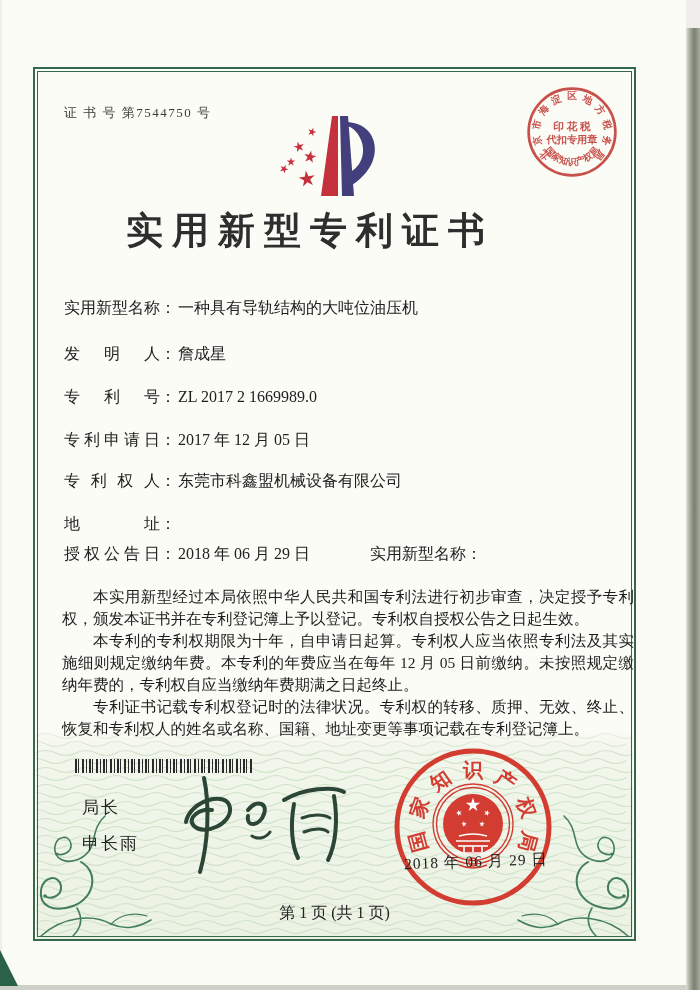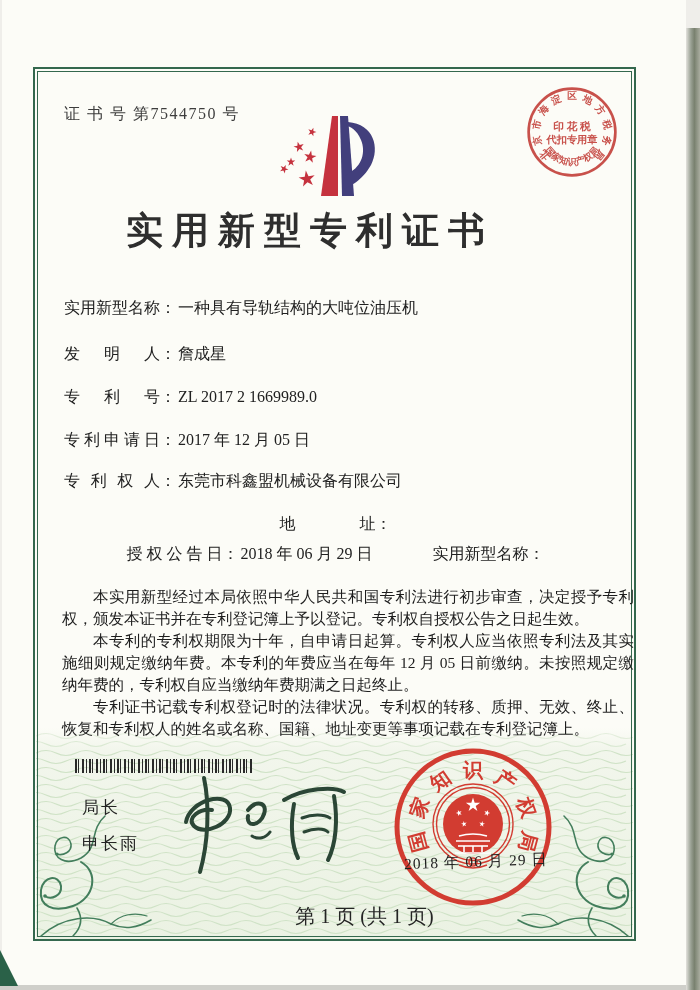--- a/index.html
+++ b/index.html
@@ -13,29 +13,29 @@
   .scan-right{position:absolute;right:0;top:28px;bottom:0;width:14px;
     background:linear-gradient(90deg,#e3e2dd 0%,#99a093 35%,#79816f 60%,#a9ac9f 100%);}
   .scan-bottom{position:absolute;left:0;right:14px;bottom:0;height:5px;background:#cfcfca;}
   .corner-wedge{position:absolute;left:0;bottom:4px;width:18px;height:36px;background:#2a6148;
     clip-path:polygon(0 0,100% 100%,0 100%);}
 
   .frame-outer{position:absolute;left:33px;top:67px;width:603px;height:874px;
     border:2.5px solid #34684e;box-sizing:border-box;}
   .frame-inner{position:absolute;left:2px;top:2px;right:2px;bottom:2px;border:1px solid #34684e;}
 
-  .cert-no{position:absolute;left:64px;top:104px;font-size:16px;color:#3d3d3d;letter-spacing:1.5px;}
+  .cert-no{position:absolute;left:64px;top:104px;font-size:13px;color:#3d3d3d;letter-spacing:1.5px;}
 
   .logo{position:absolute;left:276px;top:108px;}
 
   .title{position:absolute;left:33px;top:206px;width:554px;text-align:center;
     font-size:37px;font-weight:600;letter-spacing:9px;color:#2e2e2e;}
 
   .fields{position:absolute;left:64px;top:296px;width:545px;font-size:16px;color:#212121;}
-  .field-row{display:flex;line-height:24px;justify-content:center;}
+  .field-row{display:flex;line-height:24px;}
   .flabel{display:inline-block;width:96px;text-align:justify;text-align-last:justify;flex:none;}
   .fcolon{display:inline-block;width:18px;flex:none;}
   .fval{flex:1;line-height:23px;}
   .mb22{margin-bottom:22px}.mb19{margin-bottom:19px}.mb17{margin-bottom:17px}.mb6{margin-bottom:6px}
   .gval{width:192px;flex:none;}
 
   .paras{position:absolute;left:62px;top:586px;width:572px;font-size:15.5px;
     line-height:22px;color:#1d1d1d;text-align:justify;}
   .paras p{margin:0;text-indent:2em;}
 
@@ -53,21 +53,21 @@
   .signer div{margin-bottom:13px;letter-spacing:2px;}
   .signature{position:absolute;left:156px;top:768px;}
 
   .office-seal{position:absolute;left:389px;top:743px;}
   .seal-date{position:absolute;left:404px;top:851px;width:180px;font-size:15.5px;
     color:#1f1f1f;letter-spacing:1px;transform:rotate(-2deg);}
 
   .tax-stamp{position:absolute;left:523px;top:83px;}
 
   .footer{position:absolute;left:33px;top:903px;width:603px;text-align:center;
-    font-size:20px;color:#242424;padding-left:30px;}
+    font-size:16px;color:#242424;}
 </style>
 </head>
 <body>
 
 <div class="paper"></div>
 
 <svg class="wave-svg" width="597" height="212" viewBox="0 0 597 212">
   <defs>
     <linearGradient id="wbg" x1="0" y1="0" x2="0" y2="1">
       <stop offset="0" stop-color="#fcfcf7"></stop>

